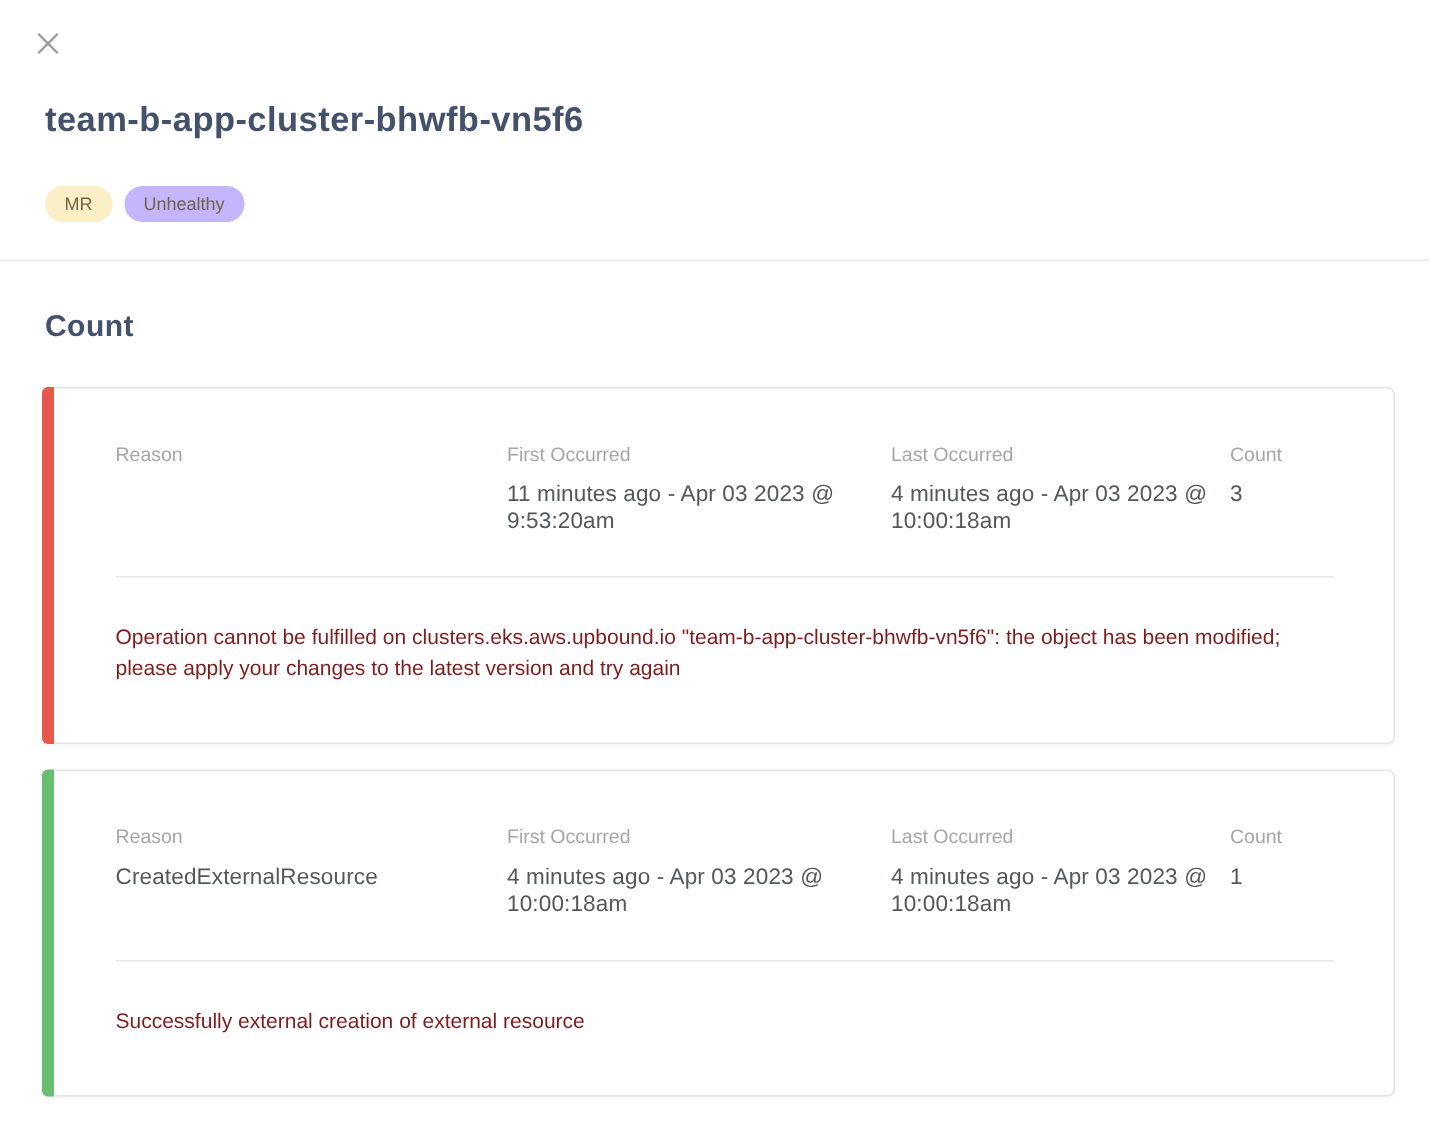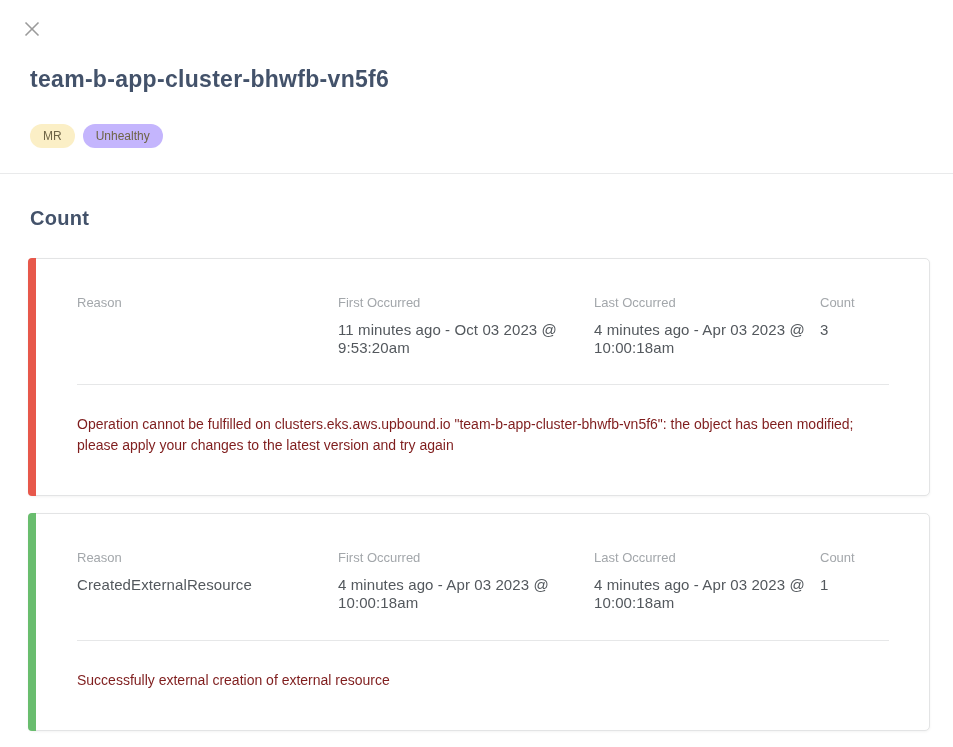--- a/index.html
+++ b/index.html
@@ -150,21 +150,21 @@
     <div class="cards">
 
       <div class="card">
         <div class="card-accent" style="background: rgb(231, 88, 75);"></div>
         <div class="event-grid">
           <div class="pad-sm">
             <div class="col-label">Reason</div>
           </div>
           <div class="pad-lg">
             <div class="col-label">First Occurred</div>
-            <div class="col-value">11 minutes ago - Oct 03 2023 @ 9:53:20am</div>
+            <div class="col-value">11 minutes ago - Apr 03 2023 @ 9:53:20am</div>
           </div>
           <div class="pad-sm">
             <div class="col-label">Last Occurred</div>
             <div class="col-value">4 minutes ago - Apr 03 2023 @ 10:00:18am</div>
           </div>
           <div class="count-col">
             <div class="col-label">Count</div>
             <div class="col-value">3</div>
           </div>
         </div>

